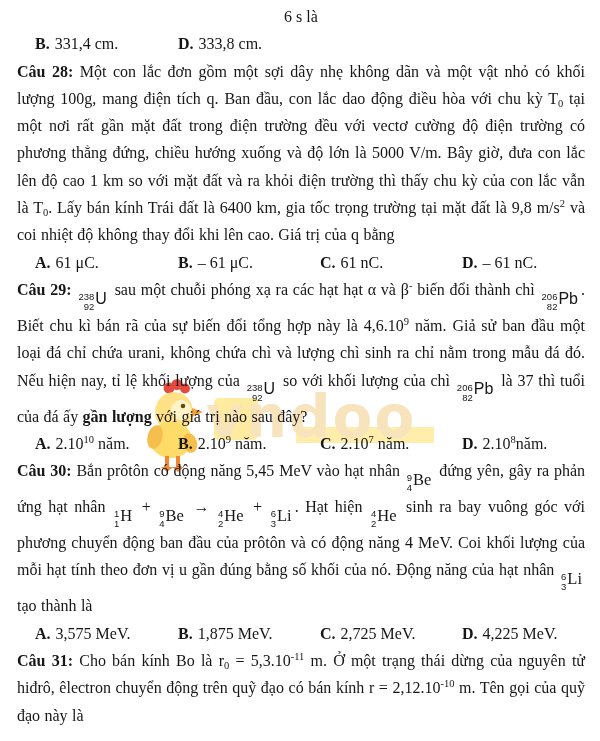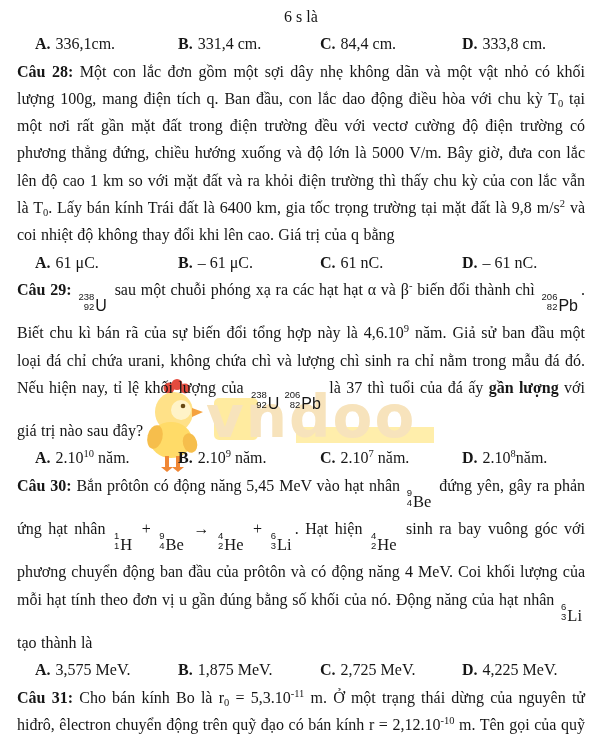--- a/index.html
+++ b/index.html
@@ -26,21 +26,21 @@
   .para{text-align:justify;word-spacing:.4px;}
   .line{text-align:center;}
   .opt-row{display:grid;grid-template-columns:143px 142px 142px auto;margin-left:18px;}
   .opt{white-space:nowrap;overflow:visible;}
   .opt .letter{font-weight:bold;margin-right:5px;}
   .b{font-weight:bold;}
   sup{font-size:10.5px;vertical-align:6px;line-height:0;}
   sub{font-size:10.5px;vertical-align:-3px;line-height:0;}
 
   
-  .nuc{display:inline-flex;align-items:flex-start;vertical-align:-5px;margin:0 3px 0 2px;}
+  .nuc{display:inline-flex;align-items:flex-end;vertical-align:-5px;margin:0 3px 0 2px;}
   .nucnums{display:inline-flex;flex-direction:column;align-items:flex-end;
            font-size:9.5px;line-height:10px;
            font-family:"Liberation Sans","DejaVu Sans",sans-serif;margin-right:1px;}
   .nucsym{font-size:16px;font-family:"Liberation Sans","DejaVu Sans",sans-serif;}
   .nucsym.it{font-family:"Liberation Serif","DejaVu Serif",serif;font-size:16.5px;}
 </style>
 </head>
 <body>
 
 <div class="page">
@@ -63,23 +63,21 @@
       <rect x="32" y="77" width="4" height="11" fill="#ef7d24"></rect>
       <polygon points="17,88 29,88 23,93" fill="#ef7d24"></polygon>
       <polygon points="28,88 40,88 34,93" fill="#ef7d24"></polygon>
     </svg>
     <div class="wm-text">vndoo</div>
   </div>
 
   <div id="questions" class="content">
       <div class="line"><span>6 s là</span></div>
       <div class="opt-row">
-        <div class="opt"><span class="letter">A.</span><span>336,1cm.</span></div>
         <div class="opt"><span class="letter">B.</span><span>331,4 cm.</span></div>
-        <div class="opt"><span class="letter">C.</span><span>84,4 cm.</span></div>
         <div class="opt"><span class="letter">D.</span><span>333,8 cm.</span></div>
       </div>
       <div class="para"><span class="b">Câu 28: </span><span>Một con lắc đơn gồm một sợi dây nhẹ không dãn và một vật nhỏ có khối lượng 100g, mang điện tích q. Ban đầu, con lắc dao động điều hòa với chu kỳ T</span><sub>0</sub><span> tại một nơi rất gần mặt đất trong điện trường đều với vectơ cường độ điện trường có phương thẳng đứng, chiều hướng xuống và độ lớn là 5000 V/m. Bây giờ, đưa con lắc lên độ cao 1 km so với mặt đất và ra khỏi điện trường thì thấy chu kỳ của con lắc vẫn là T</span><sub>0</sub><span>. Lấy bán kính Trái đất là 6400 km, gia tốc trọng trường tại mặt đất là 9,8 m/s</span><sup>2</sup><span> và coi nhiệt độ không thay đổi khi lên cao. Giá trị của q bằng</span></div>
       <div class="opt-row">
         <div class="opt"><span class="letter">A.</span><span>61 μC.</span></div>
         <div class="opt"><span class="letter">B.</span><span>– 61 μC.</span></div>
         <div class="opt"><span class="letter">C.</span><span>61 nC.</span></div>
         <div class="opt"><span class="letter">D.</span><span>– 61 nC.</span></div>
       </div>
       <div class="para"><span class="b">Câu 29: </span><span class="nuc">
@@ -93,21 +91,21 @@
             <span>206</span>
             <span>82</span>
           </span>
           <span class="nucsym">Pb</span>
         </span><span>. Biết chu kì bán rã của sự biến đổi tổng hợp này là 4,6.10</span><sup>9</sup><span> năm. Giả sử ban đầu một loại đá chỉ chứa urani, không chứa chì và lượng chì sinh ra chỉ nằm trong mẫu đá đó. Nếu hiện nay, tỉ lệ khối lượng của </span><span class="nuc">
           <span class="nucnums">
             <span>238</span>
             <span>92</span>
           </span>
           <span class="nucsym">U</span>
-        </span><span class="nuc">
+        </span><span> so với khối lượng của chì </span><span class="nuc">
           <span class="nucnums">
             <span>206</span>
             <span>82</span>
           </span>
           <span class="nucsym">Pb</span>
         </span><span> là 37 thì tuổi của đá ấy </span><span class="b">gần lượng</span><span> với giá trị nào sau đây?</span></div>
       <div class="opt-row">
         <div class="opt"><span class="letter">A.</span><span>2.10</span><sup>10</sup><span> năm.</span></div>
         <div class="opt"><span class="letter">B.</span><span>2.10</span><sup>9</sup><span> năm.</span></div>
         <div class="opt"><span class="letter">C.</span><span>2.10</span><sup>7</sup><span> năm.</span></div>

